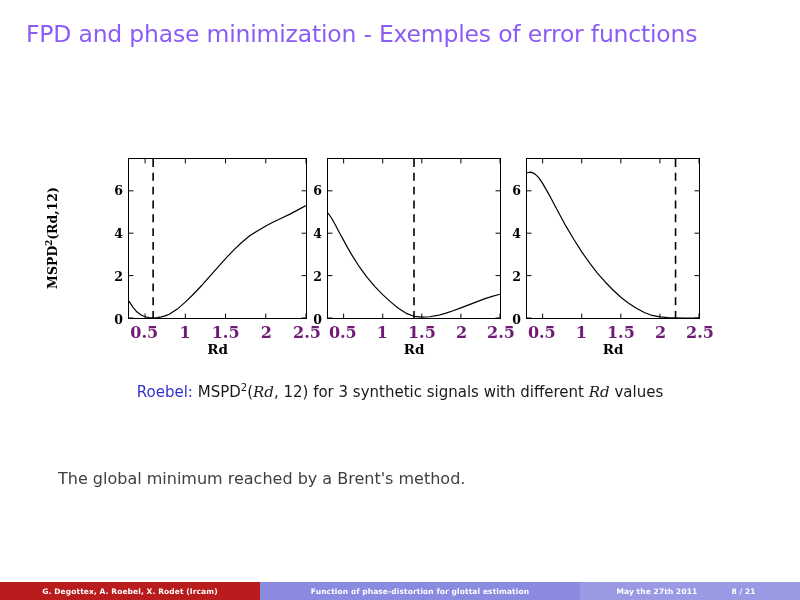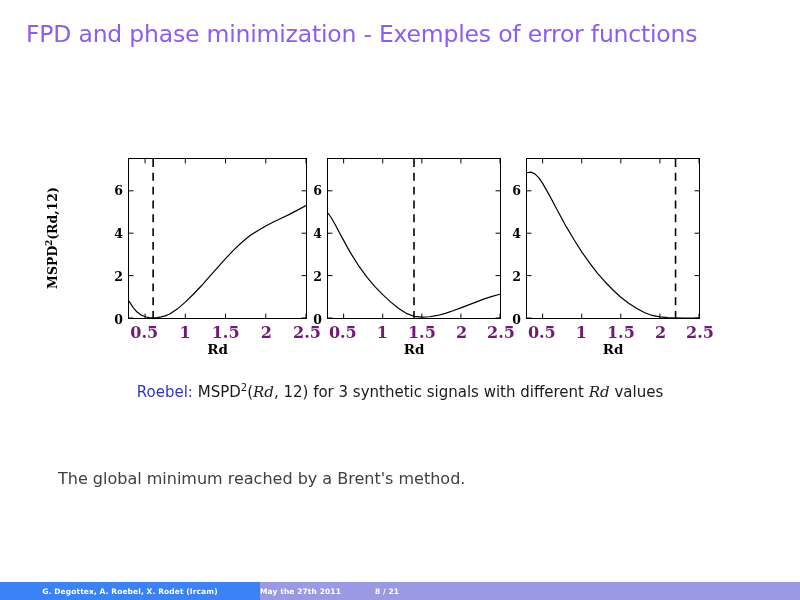--- a/index.html
+++ b/index.html
@@ -153,21 +153,21 @@
     width: 260px;
     background: #3333dd;
   }
   #footer-subject {
     width: 320px;
     background: #8a8ae0;
   }
   #footer-right {
     flex: 1;
     background: #9a9ae4;
-    justify-content: flex-start;
+    justify-content: center;
     padding-right: 8px;
     gap: 8px;
   }
   #footer-date { margin-right: 26px; }
   #footer-page { }
 </style>
 </head>
 <body>
 
 <div id="slide-title" style="color: #8b5cf6;">FPD and phase minimization - Exemples of error functions</div>
@@ -290,18 +290,19 @@
       <div class="xlabel" style="left: 526px; width: 174px; top: 341px;">Rd</div>
     </div>
 
 </div>
 
 <div id="figure-caption"><span class="cap-key" style="color: rgb(51, 51, 204);">Roebel:</span><span>&nbsp;</span><span class="mathup">MSPD</span><sup>2</sup><span>(</span><span class="mathit">Rd</span><span>, 12) for 3 synthetic signals with different </span><span class="mathit">Rd</span><span> values</span></div>
 
 <div id="body-text">The global minimum reached by a Brent's method.</div>
 
 <div id="footer">
-  <div class="footer-seg" id="footer-authors" style="background: #3b82f6;">G. Degottex, A. Roebel, X. Rodet (Ircam)</div>
+  <div class="footer-seg" id="footer-authors" style="background: #b91c1c;">G. Degottex, A. Roebel, X. Rodet (Ircam)</div>
+  <div class="footer-seg" id="footer-subject" style="background: rgb(138, 138, 224);">Function of phase-distortion for glottal estimation</div>
   <div class="footer-seg" id="footer-right" style="background: rgb(154, 154, 228);">
     <span id="footer-date">May the 27th 2011</span>
     <span id="footer-page">8 / 21</span>
   </div>
 </div>
 
 </body></html>

